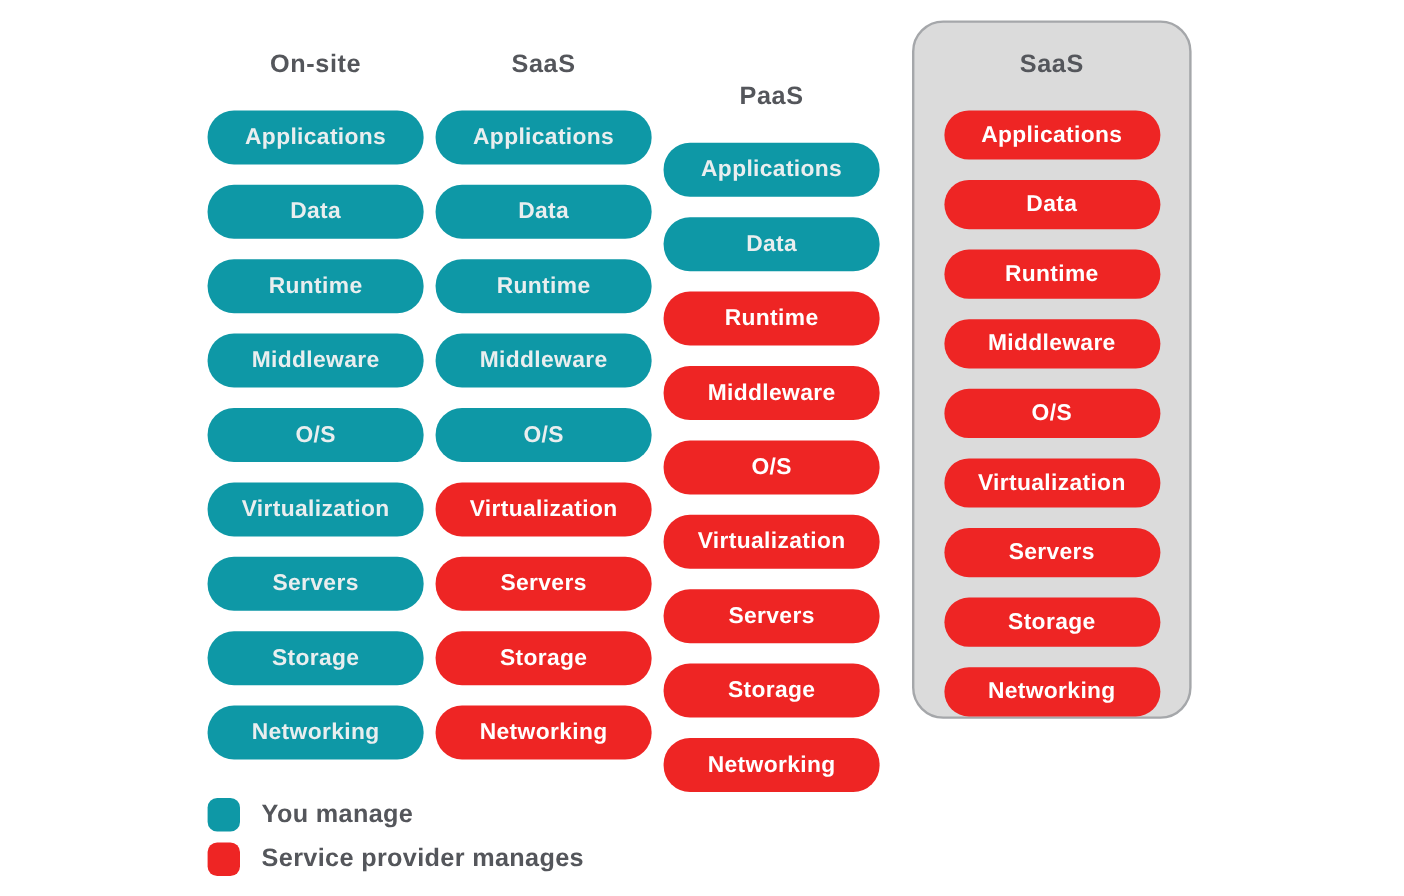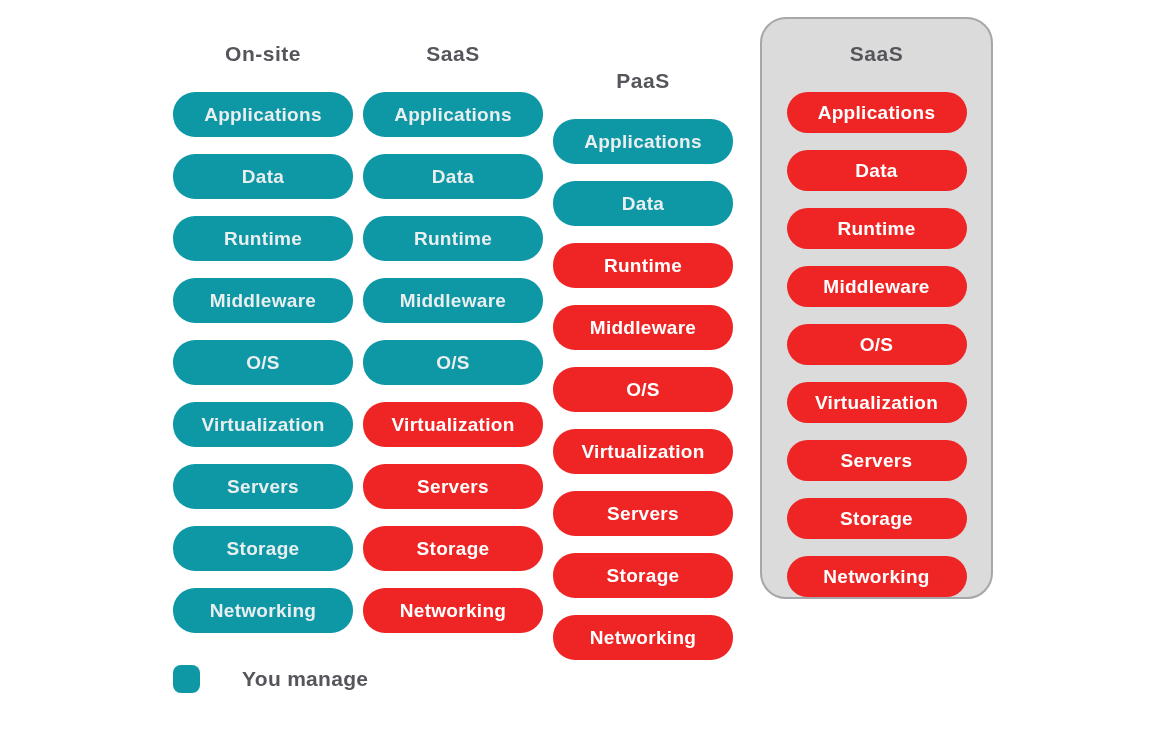--- a/index.html
+++ b/index.html
@@ -60,21 +60,20 @@
   .saas-container .col-header { margin-top: 21px; }
   .legend {
     position: absolute;
     left: 173px;
     top: 665px;
   }
   .legend-item {
     display: flex;
     align-items: center;
     height: 28px;
-    gap: 24px;
   }
   .legend-item + .legend-item { margin-top: 9px; }
   .swatch {
     width: 27px;
     height: 28px;
     border-radius: 8px;
     flex: 0 0 auto;
   }
   .swatch.you      { background: var(--teal, #0E98A6); }
   .swatch.provider { background: var(--red, #EE2524); }
@@ -139,13 +138,17 @@
   <div class="pill provider">Servers</div>
   <div class="pill provider">Storage</div>
   <div class="pill provider">Networking</div>
 </div>
 
 <div class="legend">
   <div class="legend-item">
     <span class="swatch you"></span>
     <span class="legend-label">You manage</span>
   </div>
+  <div class="legend-item">
+    <span class="swatch provider"></span>
+    <span class="legend-label">Service provider manages</span>
+  </div>
 </div>
 
 </body></html>

